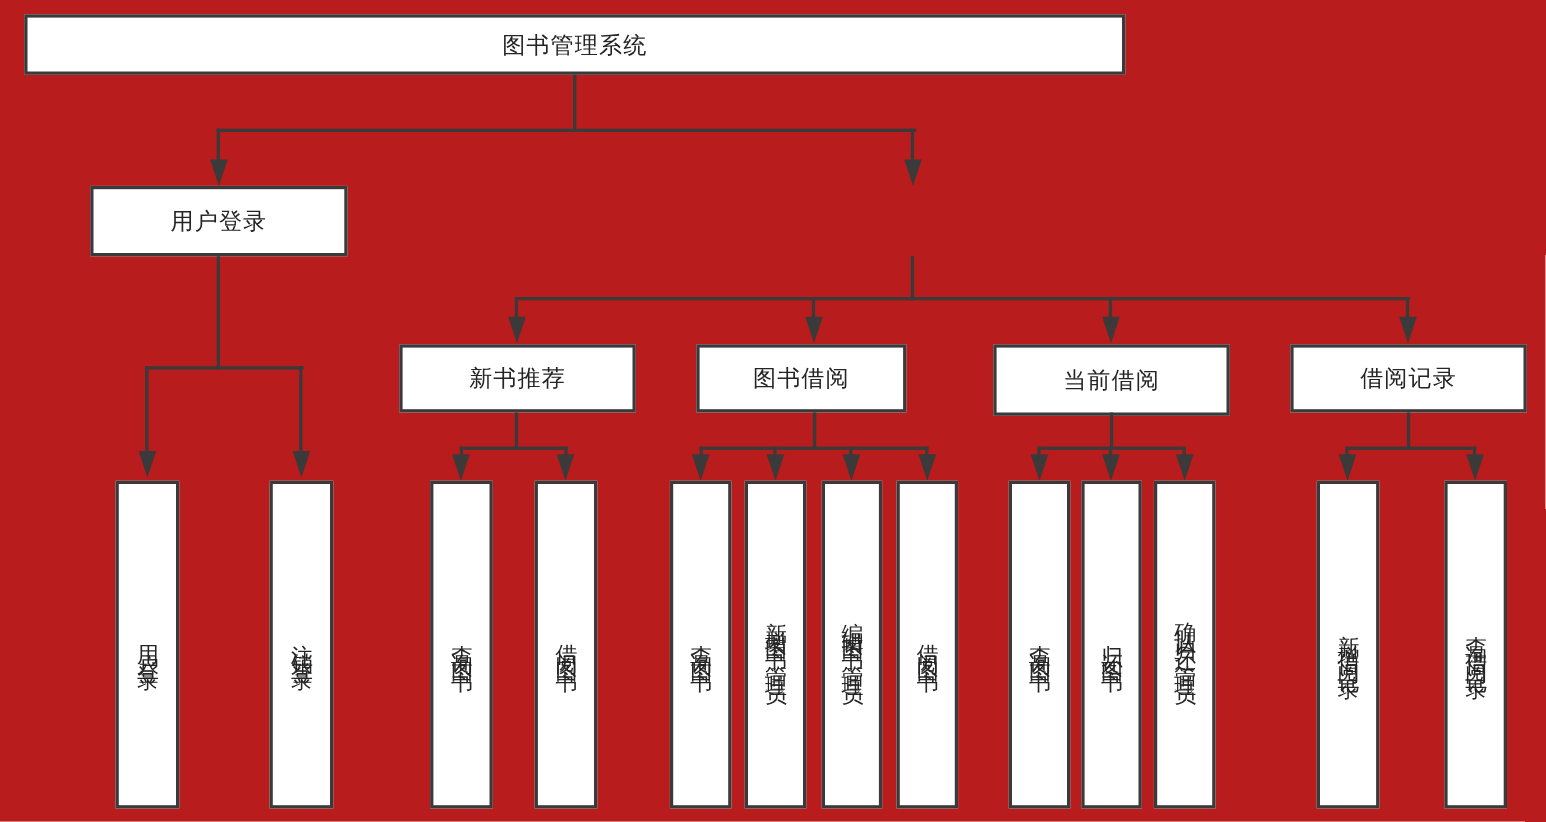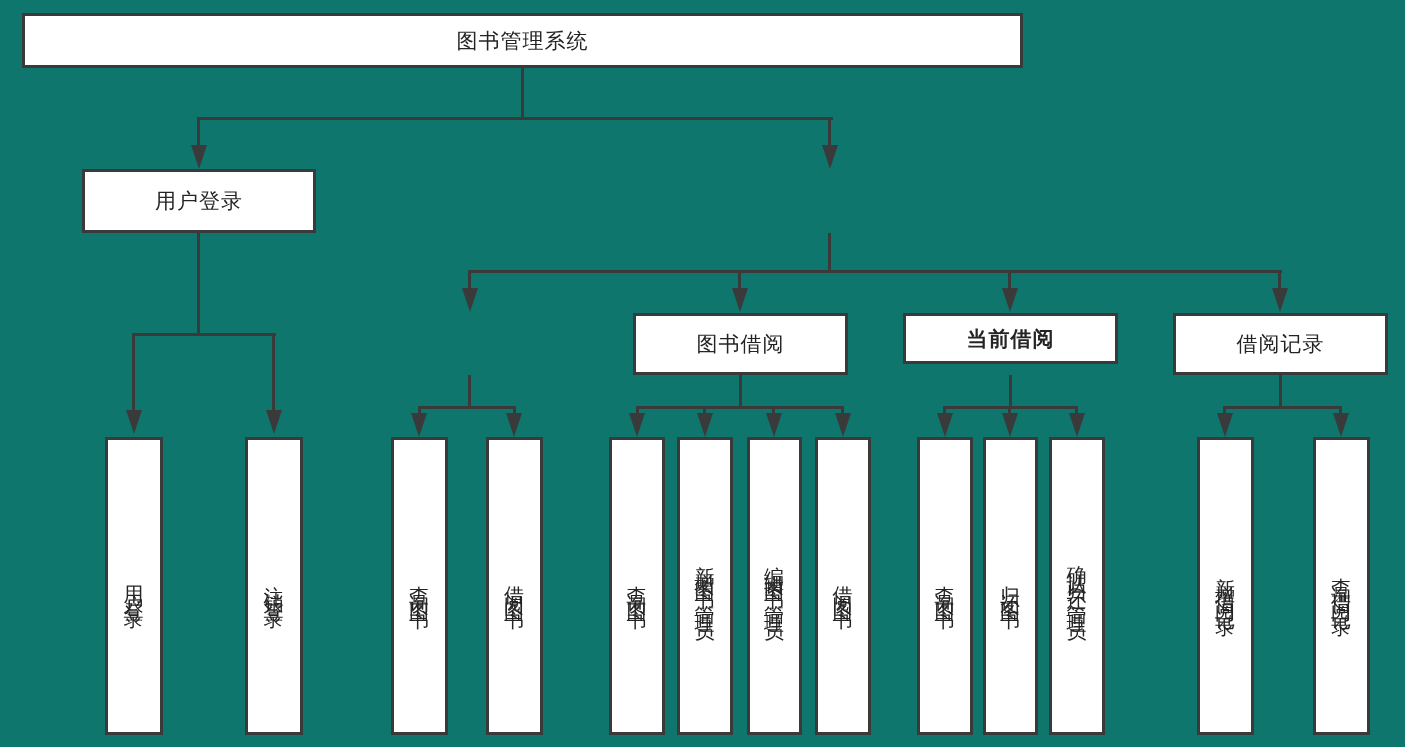--- a/index.html
+++ b/index.html
@@ -1,17 +1,17 @@
 <!DOCTYPE html>
 <html><head>
 <meta charset="utf-8">
 <style>
   html,body{margin:0;padding:0;background:#fff;}
   .canvas{
-    position:relative;width:1405px;height:747px;background:#0f766e;
+    position:relative;width:1405px;height:747px;background:#b91c1c;
     font-family:"Liberation Sans","DejaVu Sans",sans-serif;
     color:#242424;overflow:hidden;
   }
   .hbox{
     position:absolute;box-sizing:border-box;border:3px solid #3a3a3a;background:#ffffff;
     display:flex;align-items:center;justify-content:center;
     font-size:21px;letter-spacing:1px;color:#242424;
   }
   .vbox{
     position:absolute;box-sizing:border-box;border:3px solid #3a3a3a;background:#ffffff;
@@ -61,22 +61,23 @@
   <div class="ln" style="left:469px;top:270px;width:813px;height:3px;"></div>
   <div class="ln" style="left:468px;top:270px;width:3px;height:20px;"></div>
   <div class="arr" style="left:462px;top:288px;"></div>
   <div class="ln" style="left:738px;top:270px;width:3px;height:20px;"></div>
   <div class="arr" style="left:732px;top:288px;"></div>
   <div class="ln" style="left:1008px;top:270px;width:3px;height:20px;"></div>
   <div class="arr" style="left:1002px;top:288px;"></div>
   <div class="ln" style="left:1278px;top:270px;width:3px;height:20px;"></div>
   <div class="arr" style="left:1272px;top:288px;"></div>
 
-  <div class="hbox" style="left:633px;top:313px;width:215px;height:62px;">图书借阅</div>
-  <div class="hbox" style="left:903px;top:313px;width:215px;height:51px;font-weight:bold;">当前借阅</div>
+  <div class="hbox" style="left:363px;top:313px;width:215px;height:62px;">新书推荐</div>
+  <div class="hbox" style="left:633px;top:313px;width:191px;height:62px;">图书借阅</div>
+  <div class="hbox" style="left:903px;top:313px;width:215px;height:65px;">当前借阅</div>
   <div class="hbox" style="left:1173px;top:313px;width:215px;height:62px;">借阅记录</div>
 
   <div class="ln" style="left:468px;top:375px;width:3px;height:33px;"></div>
   <div class="ln" style="left:418px;top:406px;width:98px;height:3px;"></div>
   <div class="ln" style="left:418px;top:406px;width:3px;height:10px;"></div>
   <div class="arr" style="left:411px;top:413px;"></div>
   <div class="ln" style="left:513px;top:406px;width:3px;height:10px;"></div>
   <div class="arr" style="left:506px;top:413px;"></div>
 
   <div class="ln" style="left:739px;top:375px;width:3px;height:33px;"></div>

